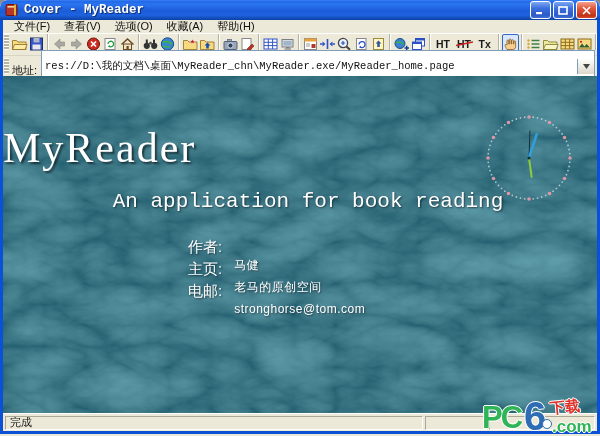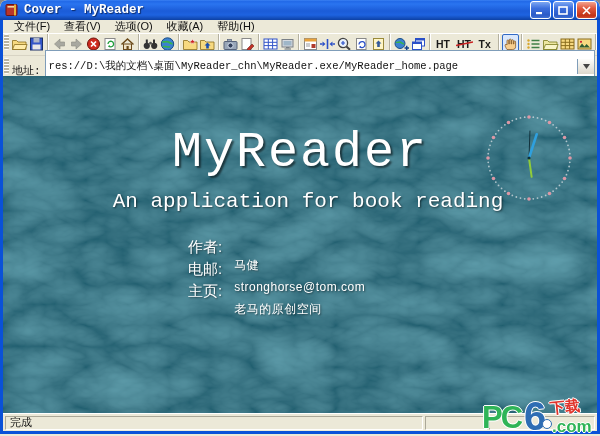--- a/index.html
+++ b/index.html
@@ -31,30 +31,30 @@
   .grip { width:5px; height:16px; margin:0 2px 0 1px; flex:0 0 auto;
     background:repeating-linear-gradient(180deg,#fff 0 1px,#b9b4a0 1px 3px); border-radius:2px; }
   .tb-btn { width:17px; height:19px; border:1px solid transparent; background:transparent; padding:0; display:flex;
     align-items:center; justify-content:center; flex:0 0 auto; cursor:pointer; border-radius:2px; }
   .tb-btn.wide { width:21px; }
   .tb-btn.active { background:#d9e7fb; border-color:#316ac5; }
   .tb-sep { width:2px; height:16px; margin:0 2px; border-left:1px solid #b5b1a0; border-right:1px solid #fff; flex:0 0 auto; }
 
   
   .addressbar { height:20px; display:flex; align-items:center; background:#ECE9D8; padding-right:2px; }
-  .addr-label { font-size:11px; color:#111; margin:8px 4px 0 1px; white-space:nowrap;font-family:Liberation Mono, monospace; }
+  .addr-label { font-size:11px; color:#111; margin:8px 4px 0 1px; white-space:nowrap; }
   .addr-input { flex:1; height:33px; background:#fff; border:1px solid #7F9DB9; display:flex; align-items:center; overflow:hidden; }
   .addr-text { flex:1; font-family:"Liberation Mono", monospace; font-size:10.5px; color:#111; padding-left:3px; white-space:nowrap; overflow:hidden; }
   .addr-drop { width:17px; height:15px; border:none; border-left:1px solid #7F9DB9; background:linear-gradient(180deg,#fdfdfb,#dcd8cc); display:flex; align-items:center; justify-content:center; cursor:pointer; padding:0; }
 
   
   .content { position:relative; width:594px; height:337px; overflow:hidden; background:#10444F; }
   .content .texture { position:absolute; left:0; top:0; }
-  .page-title { position:absolute; top:48px; left:0; width:100%; text-align:center; color:#fff;
-    font-family:Liberation Mono, monospace; font-size:50px; letter-spacing:2px; text-shadow:2px 2px 2px rgba(0,0,0,.55); }
+  .page-title { position:absolute; top:48px; left:0; width:100%; color:#fff;
+    font-family:Liberation Serif, serif; font-size:42px; letter-spacing:2px; text-shadow:2px 2px 2px rgba(0,0,0,.55); }
   .page-subtitle { position:absolute; top:114px; left:8px; width:100%; text-align:center; color:#fff;
     font-family:"Liberation Mono", monospace; font-size:21px; text-shadow:1px 1px 2px rgba(0,0,0,.55); }
   .info-block { position:absolute; left:185px; top:160px; }
   .info-row { display:flex; height:22px; align-items:center; color:#fff; text-shadow:1px 1px 2px rgba(0,0,0,.55); }
   .info-label { font-size:15px; font-family:"Liberation Sans", sans-serif; margin-right:12px; }
   .info-value { font-size:12px; font-family:Liberation Sans, sans-serif; letter-spacing:.5px;margin-top:36px; }
   .clock { position:absolute; left:476px; top:32px; }
 
   
   .statusbar { height:18px; display:flex; align-items:center; gap:2px; background:#ECE9D8; border-top:1px solid #fff; padding:1px 2px; }
@@ -410,26 +410,26 @@
         <rect width="594" height="337" fill="#0d3944" opacity="0.25"></rect>
       </svg>
       <div class="page-title">MyReader</div>
       <div class="page-subtitle">An application for book reading</div>
       <div class="info-block">
           <div class="info-row">
             <span class="info-label">作者:</span>
             <span class="info-value">马健</span>
           </div>
           <div class="info-row">
+            <span class="info-label">主页:</span>
+            <span class="info-value">老马的原创空间</span>
+          </div>
+          <div class="info-row">
             <span class="info-label">电邮:</span>
             <span class="info-value">stronghorse@tom.com</span>
-          </div>
-          <div class="info-row">
-            <span class="info-label">主页:</span>
-            <span class="info-value">老马的原创空间</span>
           </div>
         </div>
       <svg class="clock" id="clock-svg" width="100" height="100" viewBox="0 0 100 100">
           <circle cx="50.00" cy="9.00" r="1.8" fill="#e59aa8" opacity="0.95"></circle>
           <circle cx="54.29" cy="9.22" r="0.9" fill="#cfd9de" opacity="0.8"></circle>
           <circle cx="58.52" cy="9.90" r="0.9" fill="#cfd9de" opacity="0.8"></circle>
           <circle cx="62.67" cy="11.01" r="0.9" fill="#cfd9de" opacity="0.8"></circle>
           <circle cx="66.68" cy="12.54" r="0.9" fill="#cfd9de" opacity="0.8"></circle>
           <circle cx="70.50" cy="14.49" r="1.8" fill="#e59aa8" opacity="0.95"></circle>
           <circle cx="74.10" cy="16.83" r="0.9" fill="#cfd9de" opacity="0.8"></circle>

